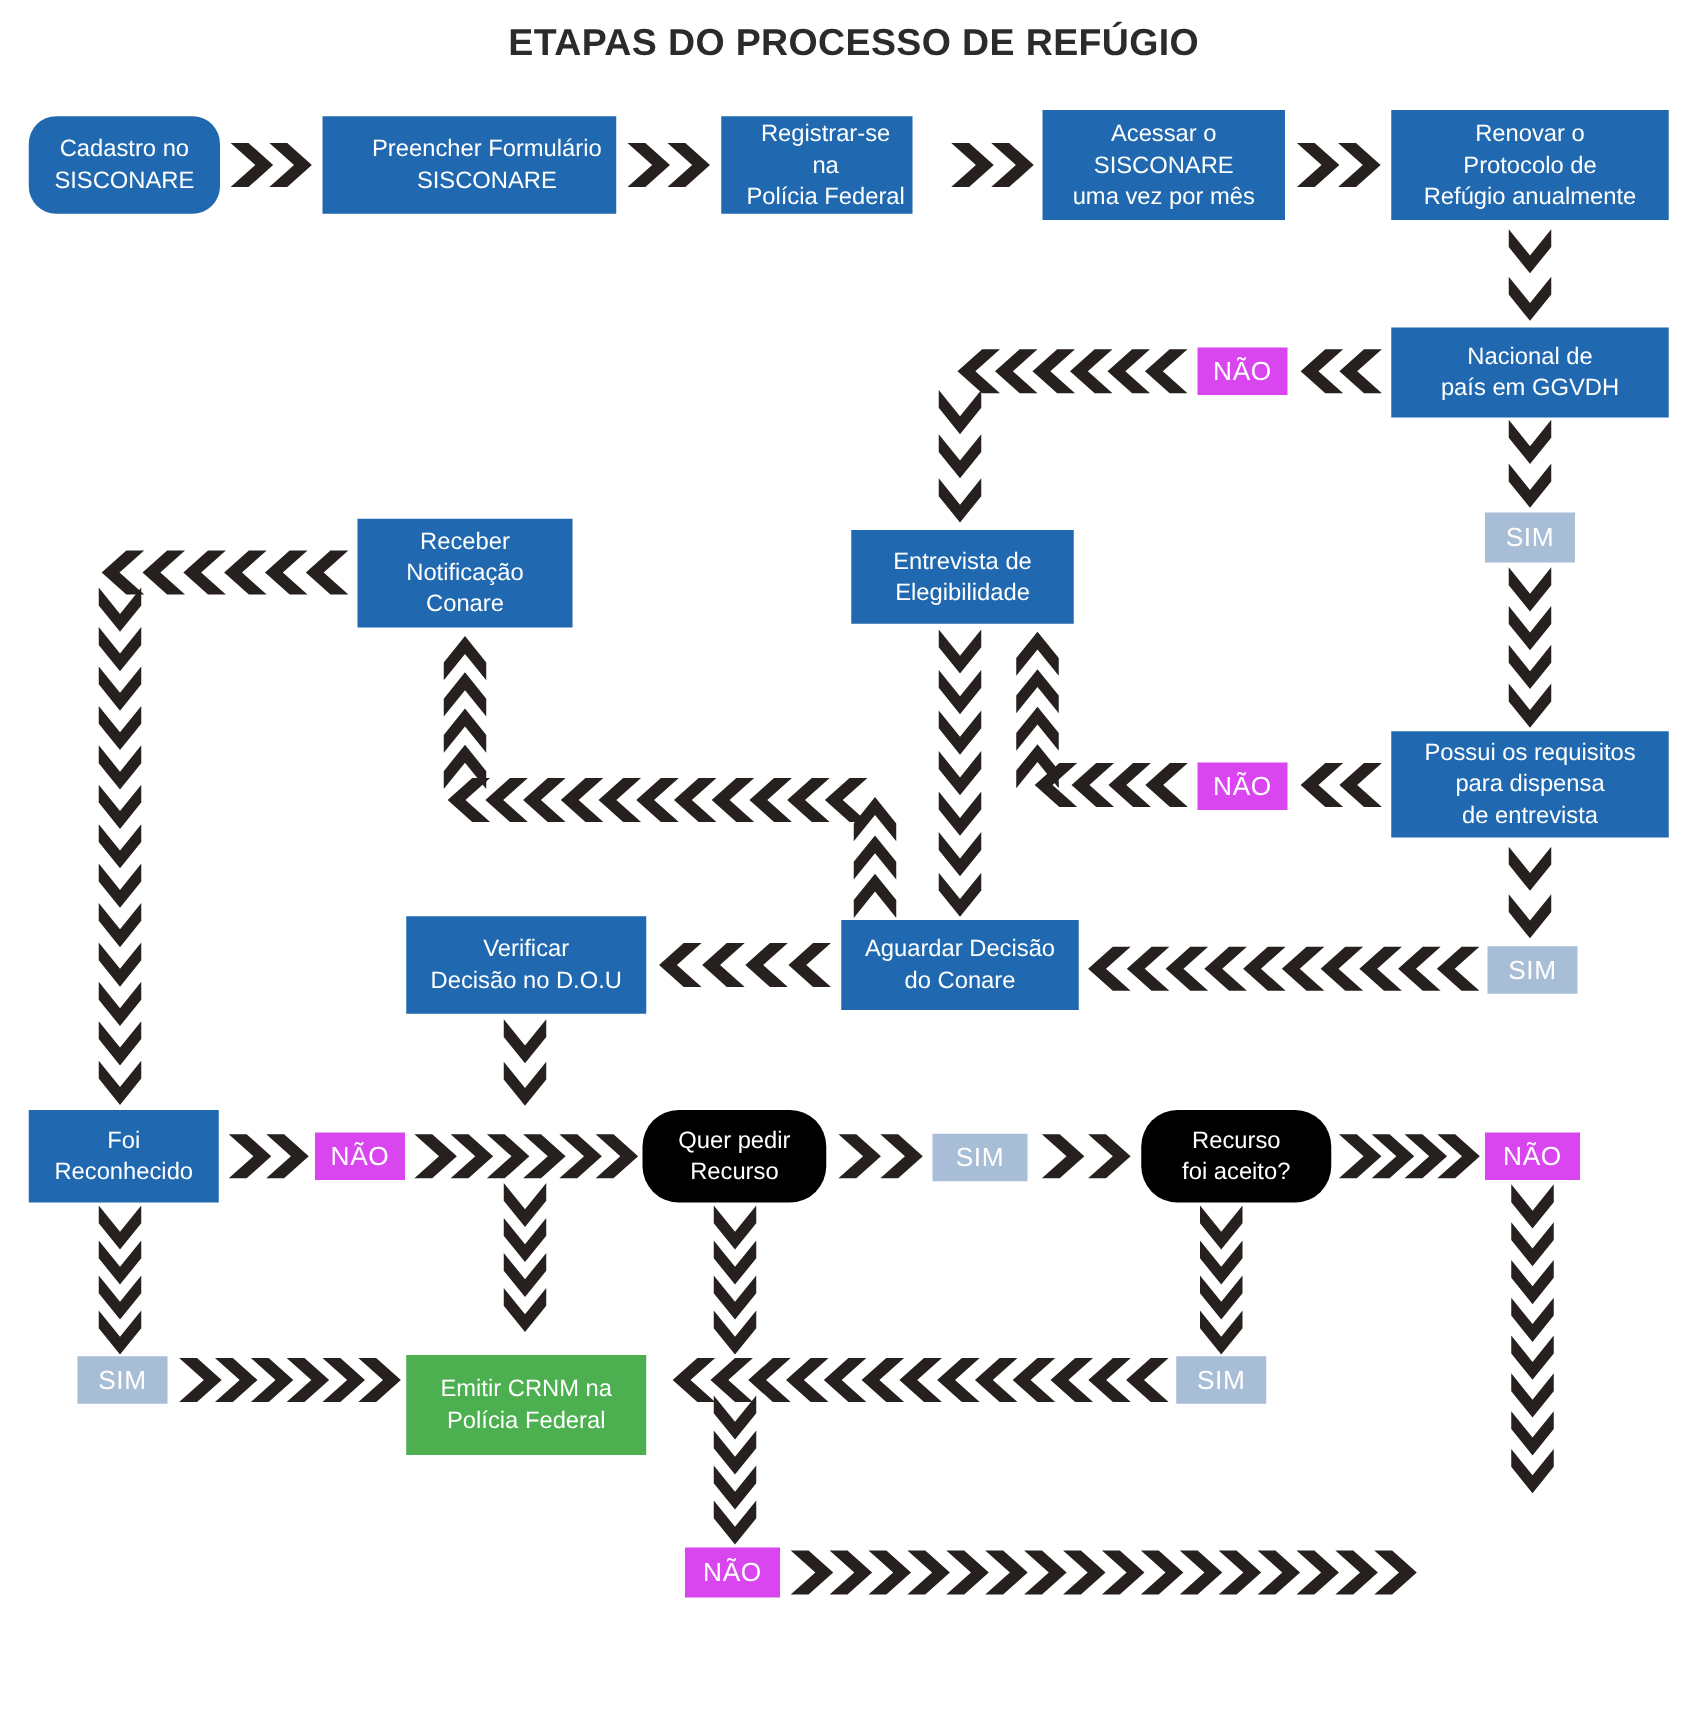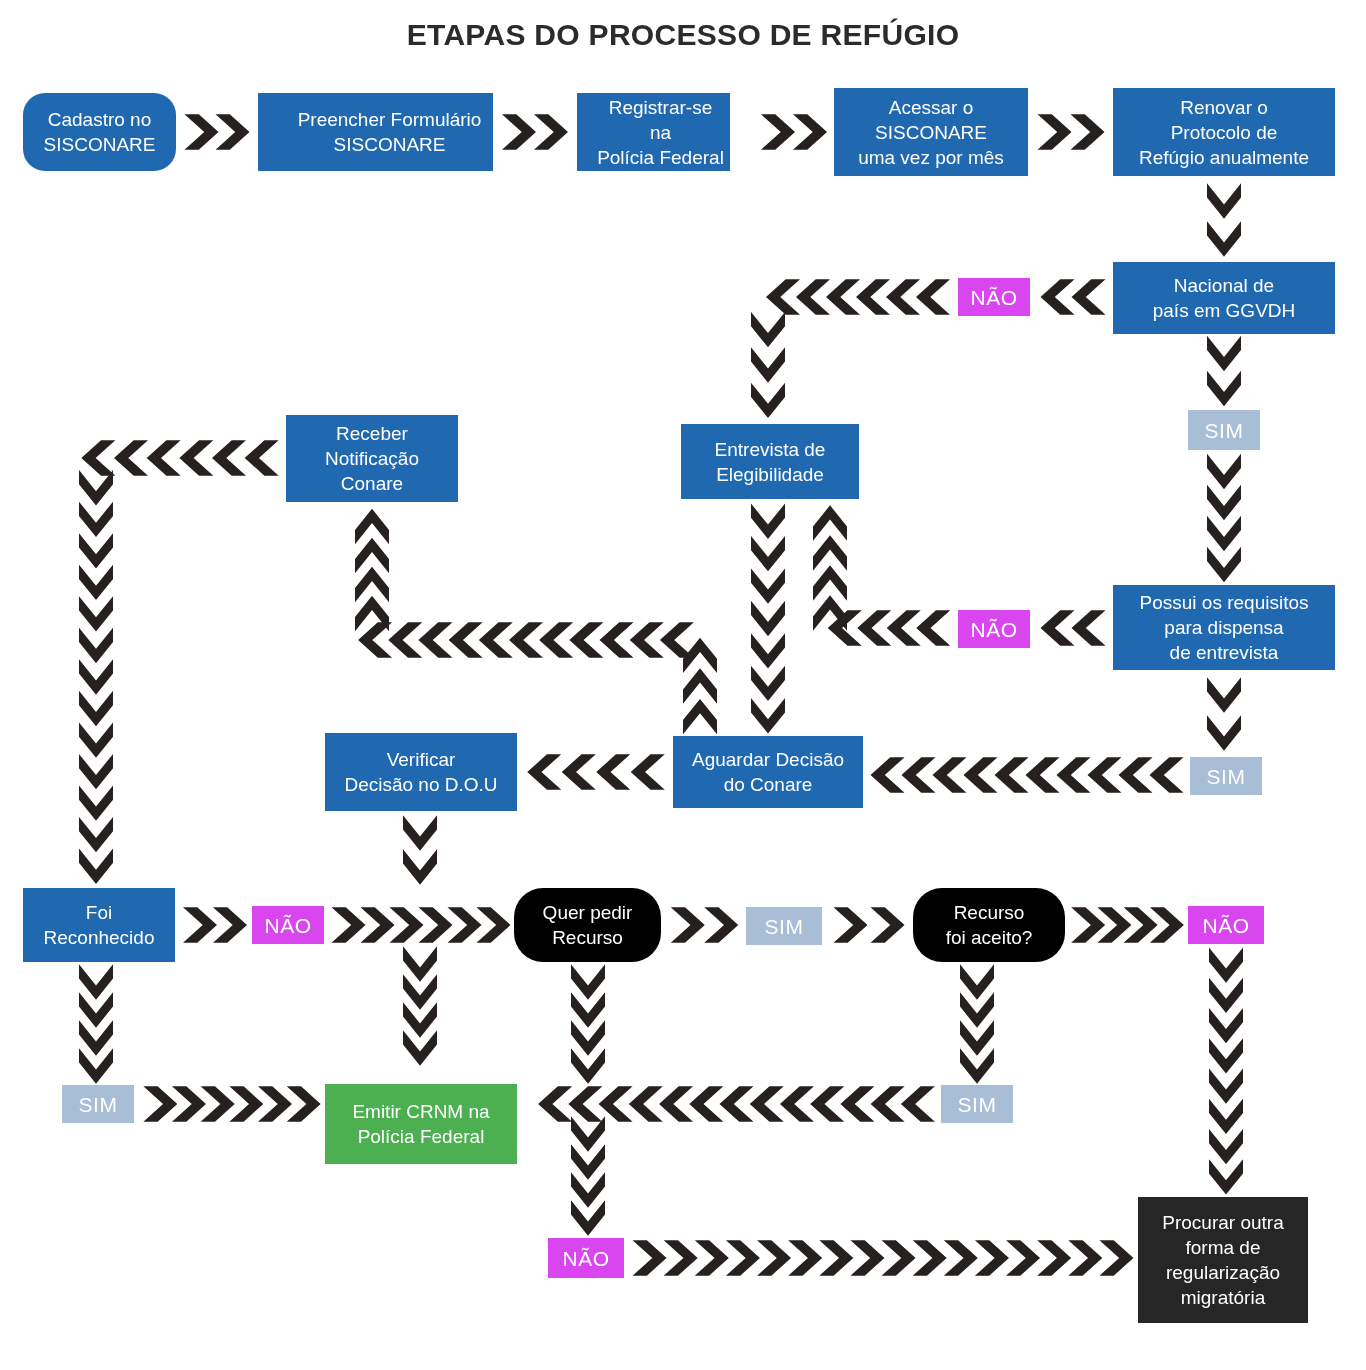--- a/index.html
+++ b/index.html
@@ -305,18 +305,14 @@
 
   <div class="badge yes" style="left:62px;top:1085px;width:72px;height:38px;">SIM</div>
 
   <div class="node green" style="left:325px;top:1068px;width:192px;height:80px;margin-top:16px;">Emitir CRNM na
 Polícia Federal</div>
 
   <div class="badge yes" style="left:941px;top:1085px;width:72px;height:38px;">SIM</div>
 
   <div class="badge no" style="left:548px;top:1238px;width:76px;height:40px;">NÃO</div>
 
-  <div class="node dark" style="left:1138px;top:1197px;width:170px;height:126px;">Procurar outra
-forma de
-regularização
-migratória</div>
 
 </div>
 
 </body></html>

